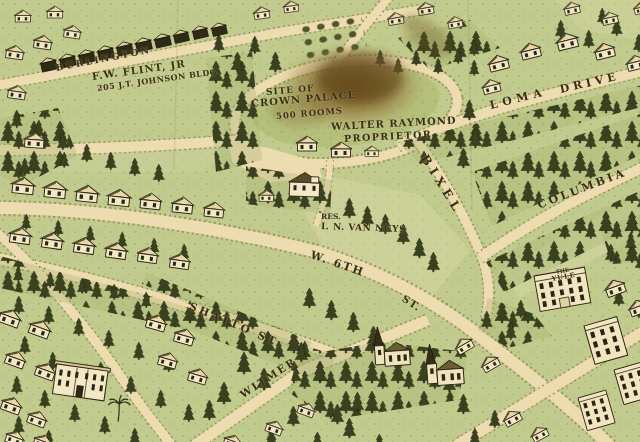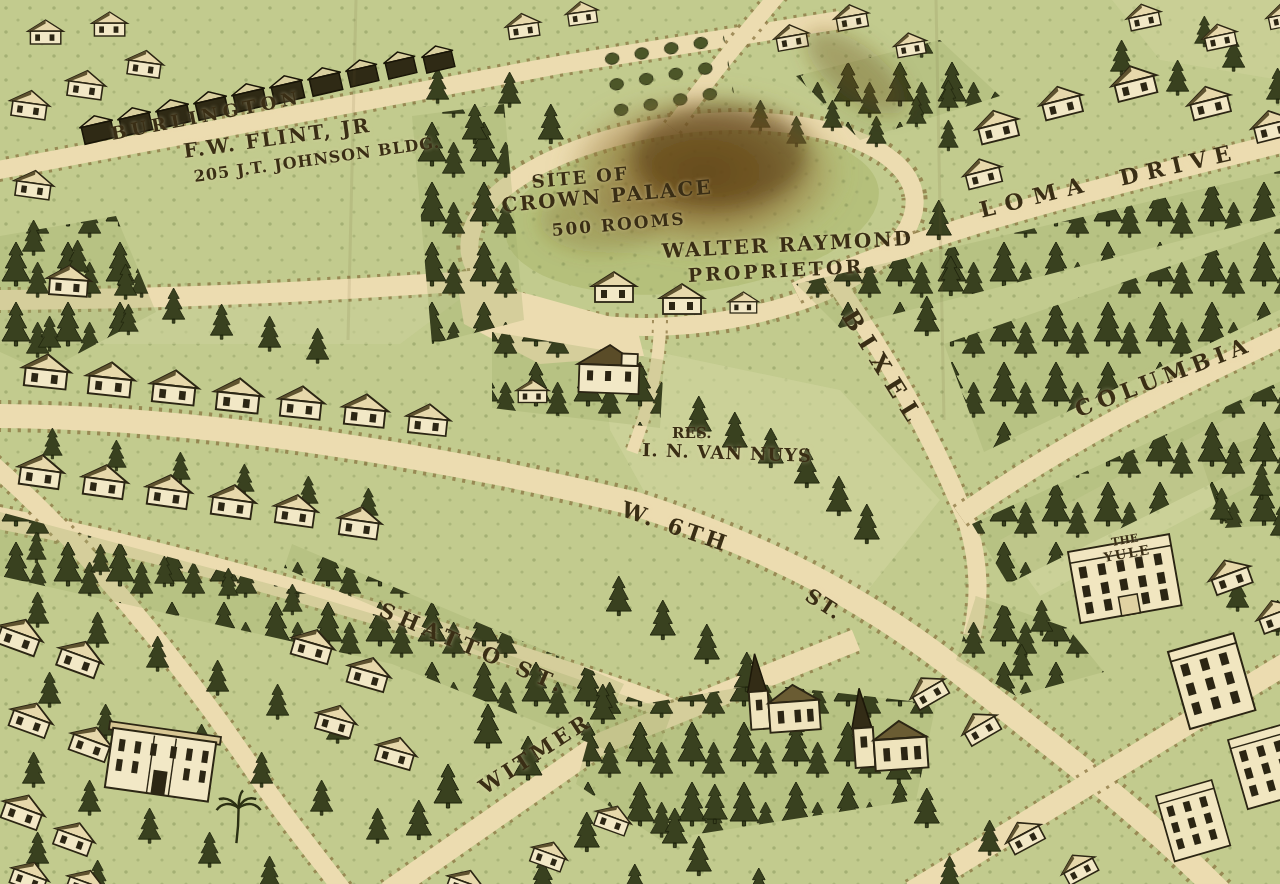--- a/index.html
+++ b/index.html
@@ -415,21 +415,21 @@
 <div class="lbl" style="left:92px;top:72px;font-size:10px;letter-spacing:1px;transform:rotate(-8deg);">F.W. FLINT, JR</div>
 <div class="lbl" style="left:97px;top:84px;font-size:8px;letter-spacing:.5px;transform:rotate(-8deg);">205 J.T. JOHNSON BLDG.</div>
 
 <div class="lbl" style="left:266px;top:88px;font-size:9px;letter-spacing:1px;transform:rotate(-5deg);">SITE OF</div>
 <div class="lbl" style="left:251px;top:99px;font-size:10px;letter-spacing:1px;transform:rotate(-5deg);">CROWN PALACE</div>
 <div class="lbl" style="left:276px;top:112px;font-size:8.5px;letter-spacing:1px;transform:rotate(-5deg);">500 ROOMS</div>
 
 <div class="lbl" style="left:331px;top:122px;font-size:10px;letter-spacing:1px;transform:rotate(-3deg);">WALTER RAYMOND</div>
 <div class="lbl" style="left:344px;top:134px;font-size:9.5px;letter-spacing:1.5px;transform:rotate(-3deg);">PROPRIETOR</div>
 
-<div class="lbl" style="left:336px;top:213px;font-size:7.5px;">RES.</div>
+<div class="lbl" style="left:321px;top:213px;font-size:7.5px;">RES.</div>
 <div class="lbl" style="left:321px;top:222px;font-size:9px;letter-spacing:.5px;transform:rotate(2deg);">I. N. VAN NUYS</div>
 
 <div class="lbl" style="left:490px;top:100px;font-size:11px;letter-spacing:5px;transform:rotate(-14deg);">LOMA</div>
 <div class="lbl" style="left:560px;top:84px;font-size:11px;letter-spacing:4px;transform:rotate(-13deg);">DRIVE</div>
 
 <div class="lbl" style="left:538px;top:200px;font-size:11px;letter-spacing:3px;transform:rotate(-21deg);">COLUMBIA</div>
 
 <div class="lbl" style="left:424px;top:150px;font-size:12px;letter-spacing:5px;transform:rotate(58deg);">BIXEL</div>
 
 <div class="lbl" style="left:311px;top:249px;font-size:11px;letter-spacing:2px;transform:rotate(19deg);">W. 6TH</div>

